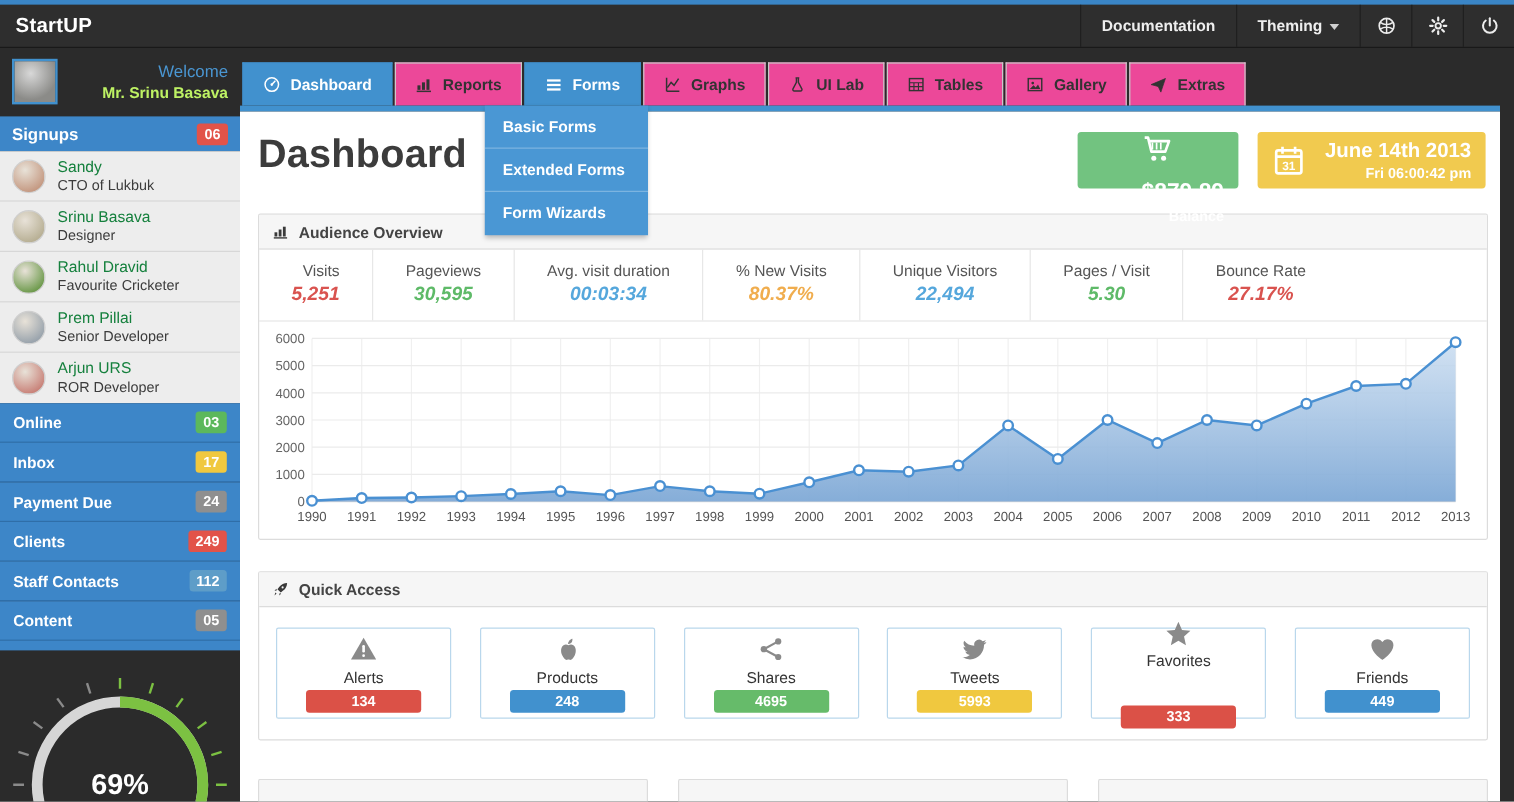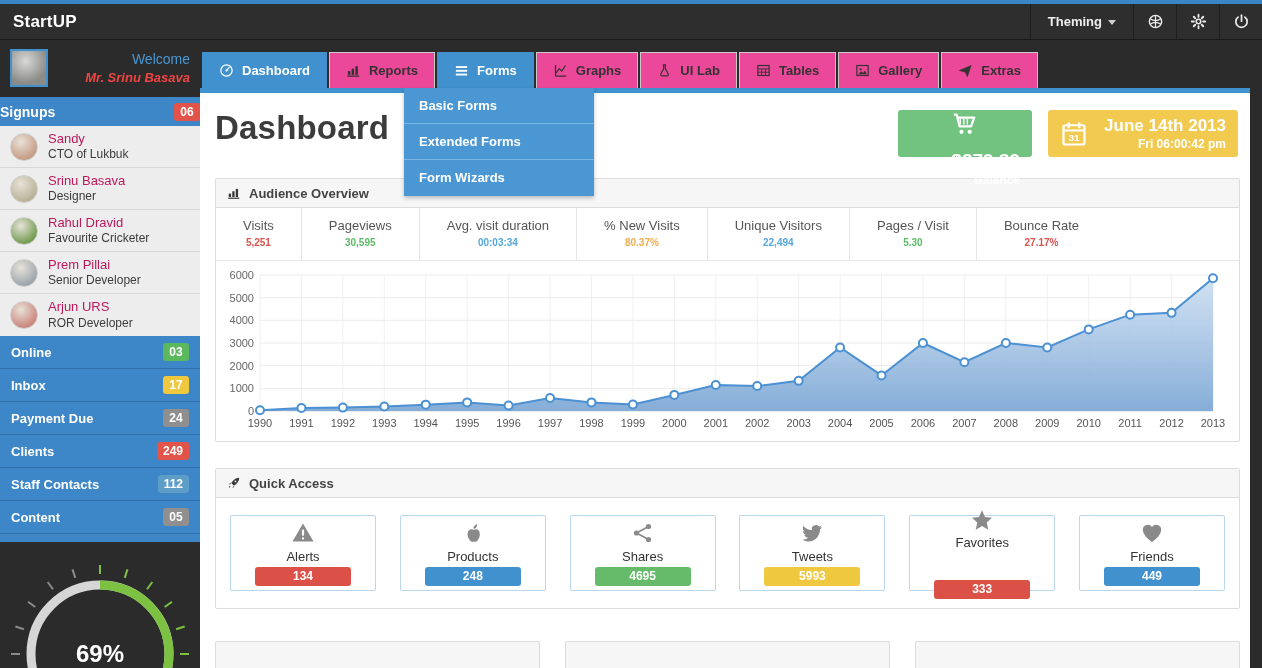--- a/index.html
+++ b/index.html
@@ -20,54 +20,54 @@
                  border-left:1px solid #1f1f1f; color:#ececec; cursor:pointer; }
   .topnav-icon svg { width:17px; height:17px; }
 
   
   .sidebar { position:absolute; top:40px; left:0; width:200px; height:628px; background:#2b2b2b; }
   .welcome { height:57px; padding:9px 10px; position:relative; }
   .welcome-avatar { position:absolute; left:10px; top:9px; width:38px; height:38px;
                     border:2px solid #4191ce; background:radial-gradient(circle at 40% 30%, #d8d8d8, #8b8b88 70%); }
   .welcome-text { text-align:right; line-height:1.45; }
   .welcome-greeting { color:#4a96d2; font-size:14px; }
-  .welcome-name { color:#ef4444; font-size:13px; font-weight:bold;font-style:italic; }
-
-  .signups-header { background:#3d86c8; height:29px; display:flex; align-items:center; padding:0 0; }
+  .welcome-name { color:#bef264; font-size:13px; font-weight:bold; }
+
+  .signups-header { background:#3d86c8; height:29px; display:flex; align-items:center; padding:0 10px; }
   .signups-title { color:#fff; font-size:14px; font-weight:bold; }
   .badge { margin-left:auto; color:#fff; font-size:12px; font-weight:bold; border-radius:3px;
            padding:2px 6px; min-width:26px; text-align:center; }
 
   .user-list { background:#ededed; }
   .user-row { display:flex; align-items:center; gap:10px; padding:6px 10px; height:42px;
               border-bottom:1px solid #d7d7d7; cursor:pointer; }
   .user-row:last-child { border-bottom:none; }
   .user-avatar { width:28px; height:28px; border-radius:50%; border:1px solid #cfcfcf; flex:0 0 28px; }
-  .user-name { color:#be185d; font-size:13px; line-height:1.25; }
+  .user-name { color:#15803d; font-size:13px; line-height:1.25; }
   .user-role { color:#3c3c3c; font-size:12px; line-height:1.25; }
 
   .side-menu .menu-row { background:#3d86c8; height:33px; display:flex; align-items:center;
               padding:0 11px; border-bottom:1px solid #2f6ea8; cursor:pointer; }
   .menu-label { color:#fff; font-size:13px; font-weight:bold; }
   .menu-cap { height:8px; background:#3d86c8; }
 
   .gauge-wrap { height:127px; display:flex; justify-content:center; overflow:hidden; }
 
   
   .main { position:absolute; left:200px; top:40px; width:1050px; height:628px; }
   .tabs-row { position:absolute; left:0; top:0; width:1050px; height:48px; background:#2b2b2b; }
   .tabs { position:absolute; left:2px; bottom:0; display:flex; align-items:flex-end; }
   .tab { height:36px; display:flex; align-items:center; gap:8px; padding:0 16px; margin-right:2px;
          font-size:13px; font-weight:bold; color:#333; background:#ec4899;
          border:1px solid #c9c9c9; border-bottom:none; cursor:pointer; }
   .tab svg { width:15px; height:15px; }
   .tab.active { background:#4191ce; color:#fff; border-color:#4191ce; }
   .tab-underline { position:absolute; left:0; top:48px; width:1050px; height:5px; background:#4191ce; }
 
-  .dropdown { position:absolute; left:204px; top:48px; width:190px; background:#4a97d4; z-index:30;
+  .dropdown { position:absolute; left:204px; top:48px; width:136px; background:#4a97d4; z-index:30;
               box-shadow:0 2px 4px rgba(0,0,0,.25); }
   .dropdown-item { height:36px; line-height:36px; padding-left:15px; color:#fff; font-size:13px; font-weight:bold;
               border-bottom:1px solid rgba(255,255,255,.28); cursor:pointer; }
   .dropdown-item:last-child { border-bottom:none; }
 
   .content { position:absolute; left:0; top:53px; width:1050px; height:575px; background:#fff; overflow:hidden; }
   .page-title { margin:16px 0 0 15px; font-size:33px; font-weight:bold; color:#3c3c3c; letter-spacing:.2px; }
 
   .stat-widget { position:absolute; top:17px; height:47px; border-radius:3px; display:flex; align-items:center;
                  padding:0 12px; gap:12px; color:#fff; cursor:pointer; }
@@ -83,21 +83,21 @@
   .panel-audience { margin-top:31px; }
   .panel-header { height:29px; background:#f6f6f6; border-bottom:1px solid #dcdcdc; display:flex;
                   align-items:center; gap:8px; padding:0 11px; }
   .panel-header svg { width:14px; height:14px; color:#3a3a3a; }
   .panel-title { font-size:13px; font-weight:bold; color:#444; }
 
   .stats-row { display:flex; align-items:stretch; border-bottom:1px solid #e7e7e7; }
   .stat-cell { padding:10px 27px 12px; text-align:center; border-right:1px solid #e7e7e7; }
   .stat-cell:last-child { border-right:none; }
   .stat-label { font-size:13px; color:#555; margin-bottom:4px; white-space:nowrap;text-align:right; }
-  .stat-value { font-size:10px; font-weight:bold; }
+  .stat-value { font-size:16px; font-weight:bold;font-style:italic; }
 
   .chart-box { padding:6px 8px 2px 4px; }
 
   .panel-quick { margin-top:26px; }
   .tiles { display:flex; justify-content:space-between; padding:17px 14px; }
   .tile { width:146px; height:76px; border:1px solid #b9d7ec; border-radius:2px; background:#fff;
           display:flex; flex-direction:column; align-items:center; justify-content:center; gap:3px; cursor:pointer; }
   .tile-icon { color:#8a8a8a; height:26px; display:flex; align-items:center; }
   .tile-icon svg { width:24px; height:24px; }
   .tile-label { font-size:13px; color:#333; }
@@ -109,20 +109,21 @@
           background:#f6f6f6; }
 </style>
 </head>
 <body>
 
 <div class="top-accent"></div>
 
 <div class="topbar">
   <div class="brand">StartUP</div>
   <div class="topbar-right">
+    <div class="topnav-item">Documentation</div>
     <div class="topnav-item">
       <span>Theming</span>
       <span class="caret"></span>
     </div>
     <div class="topnav-icon">
         <span>
           <svg viewBox="0 0 24 24" xmlns="http://www.w3.org/2000/svg" style="display: block;">
             <circle cx="12" cy="12" r="8.7" fill="none" stroke="currentColor" stroke-width="2"></circle>
             <path d="M12 3.3v17.4M4.4 8c4.5 3.2 10.7 3.2 15.2 0M4.4 16c4.5-3.2 10.7-3.2 15.2 0" fill="none" stroke="currentColor" stroke-width="1.7"></path>
           </svg>

